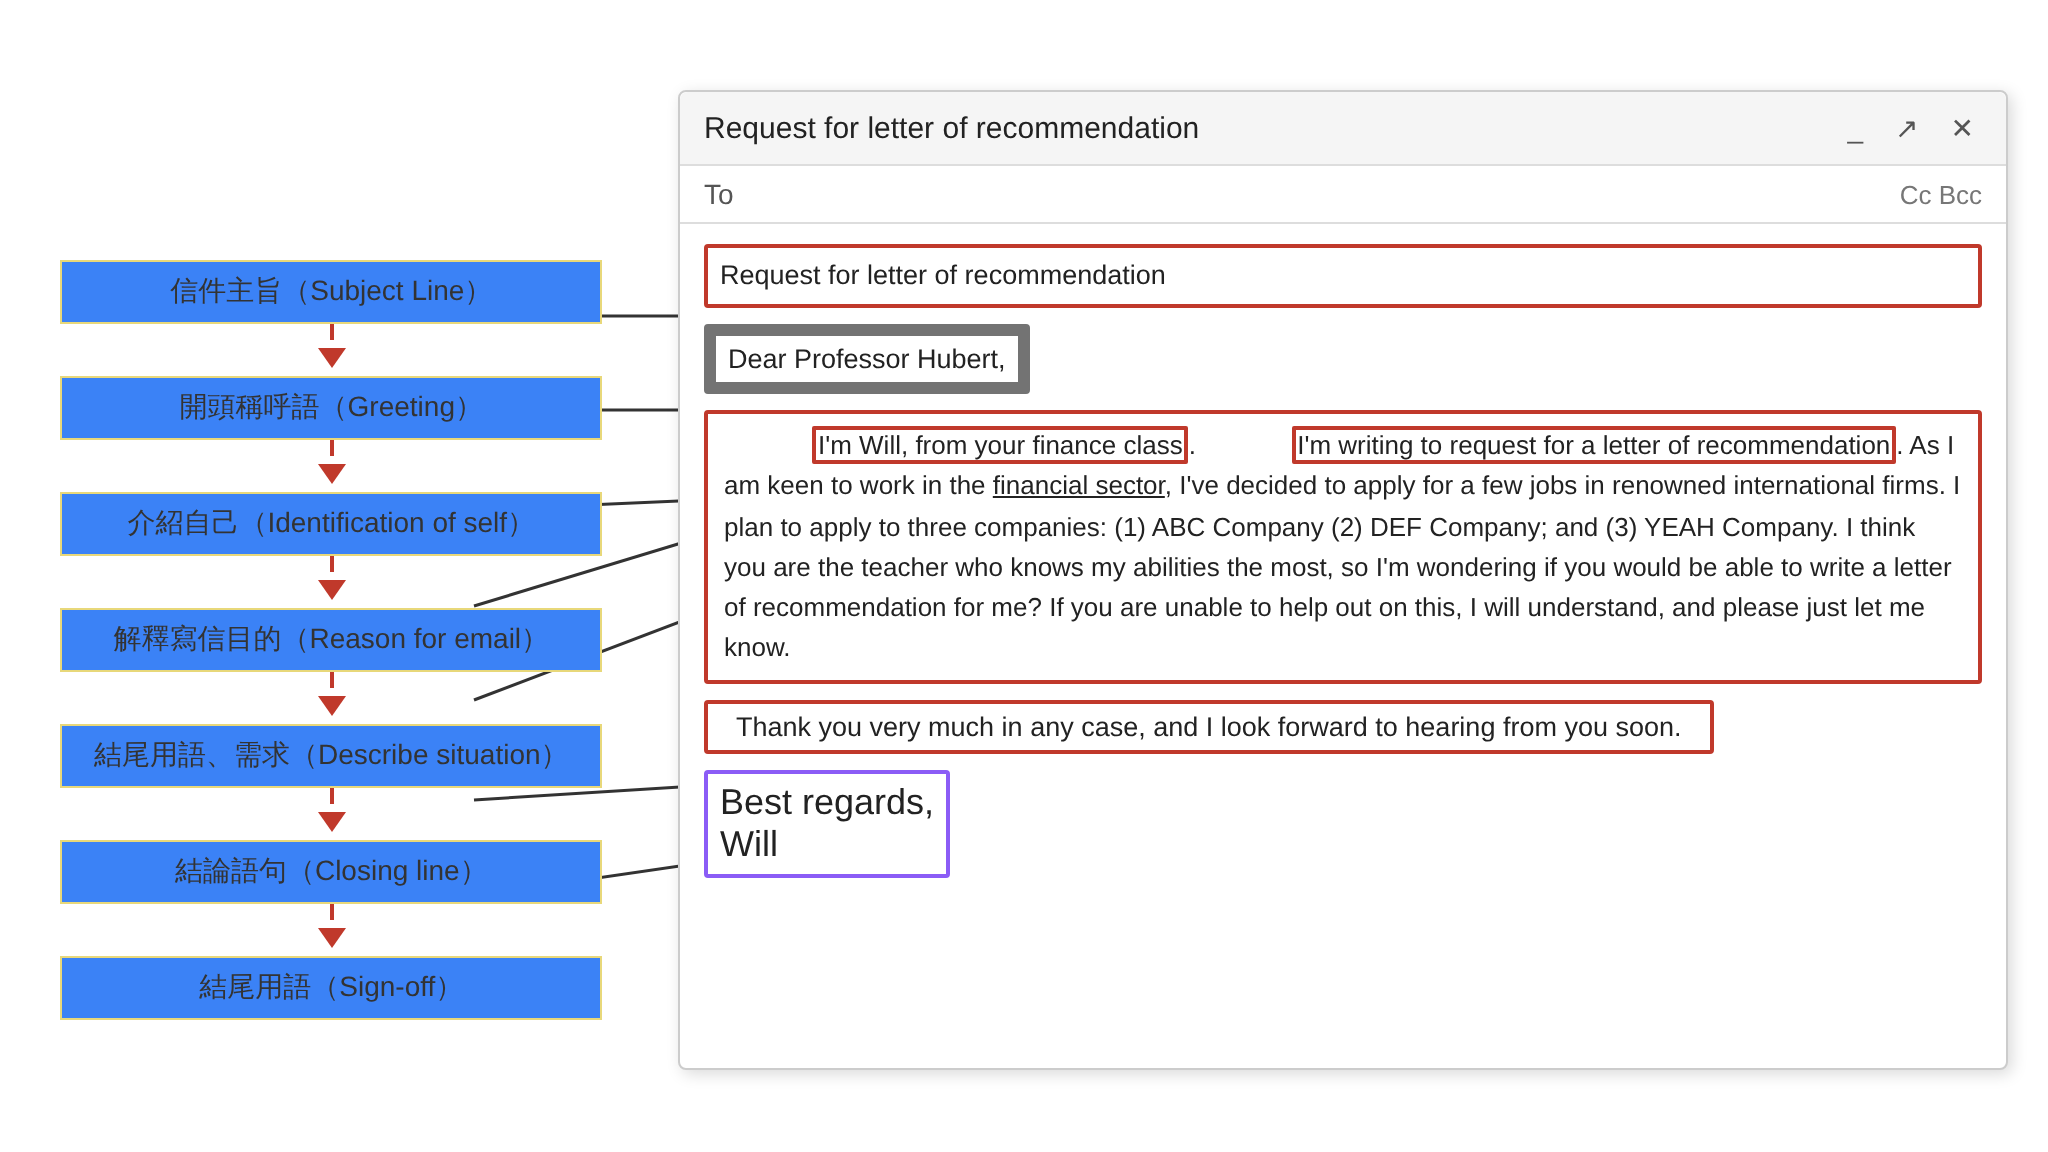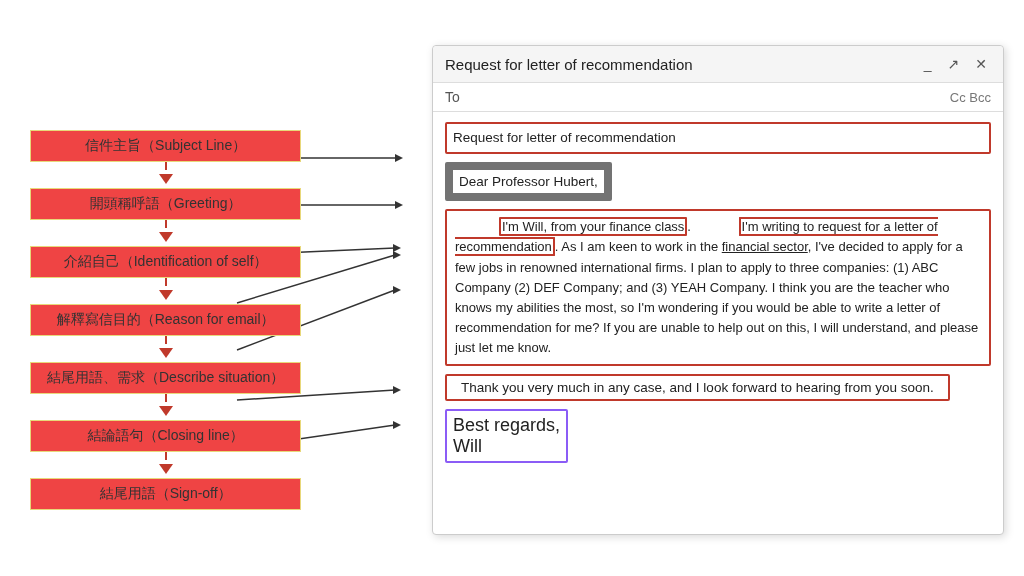--- a/index.html
+++ b/index.html
@@ -16,21 +16,21 @@
     .left-panel {
       position: absolute;
       left: 30px;
       top: 130px;
       display: flex;
       flex-direction: column;
       gap: 0px;
     }
 
     .label-box {
-      background: #ef4444;
+      background: #3b82f6;
       border: 1px solid #e8d87a;
       padding: 6px 16px;
       text-align: center;
       font-size: 14px;
       color: #333;
       min-width: 200px;
       white-space: nowrap;
     }
 
     .arrow-down {
@@ -60,21 +60,21 @@
       width: 2px;
       height: 8px;
       background: #c0392b;
     }
 
     
     .email-window {
       position: absolute;
       right: 20px;
       top: 45px;
-      width: 572px;
+      width: 665px;
       height: 490px;
       background: #fff;
       border: 1px solid #ccc;
       border-radius: 4px;
       box-shadow: 2px 2px 8px rgba(0,0,0,0.15);
       display: flex;
       flex-direction: column;
     }
 
     .email-titlebar {
@@ -145,21 +145,21 @@
     .highlight-box {
       border: 2px solid #c0392b;
       padding: 4px 6px;
       border-radius: 2px;
       font-size: 13.5px;
       color: #222;
       line-height: 1.5;
     }
 
     .greeting-box {
-      border: 8px solid #737373;
+      border: 6px solid #737373;
       padding: 4px 6px;
       border-radius: 2px;
       font-size: 13.5px;
       color: #222;
       display: inline-block;
       align-self: flex-start;
     }
 
     .body-text-box {
       border: 2px solid #c0392b;

